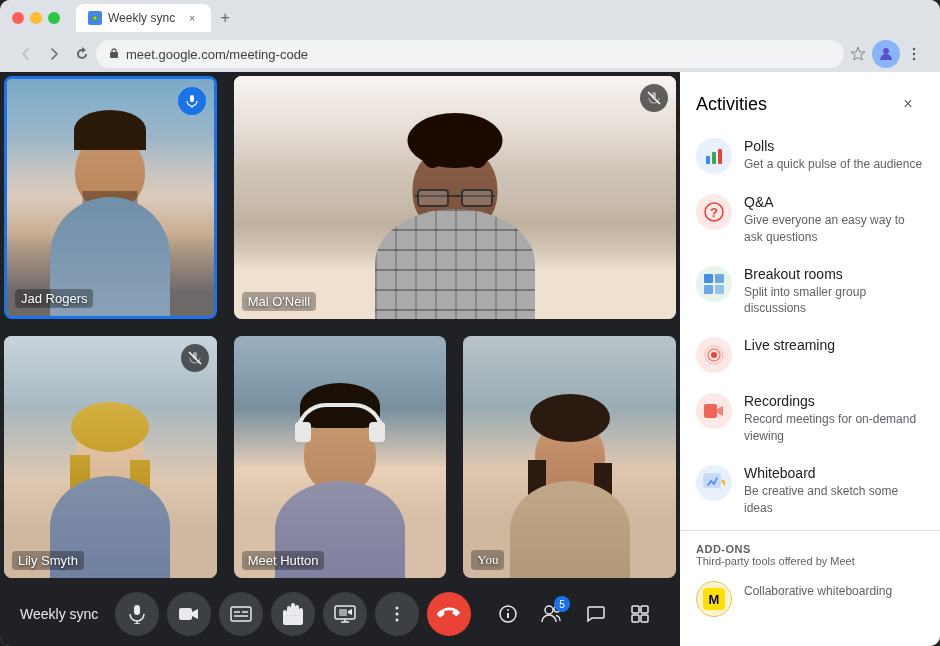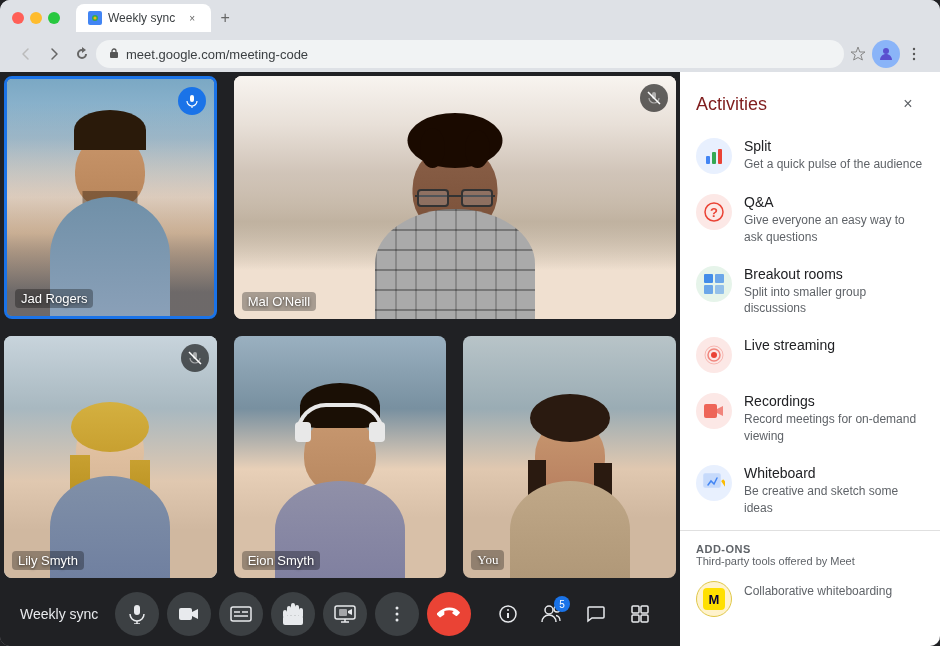--- a/index.html
+++ b/index.html
@@ -60,21 +60,21 @@
     .tool-btn.end-call { background: #ea4335; color: white; }
 
     .tool-btn-right { width: 40px; height: 40px; border-radius: 50%; background: transparent; display: flex; align-items: center; justify-content: center; cursor: pointer; color: #e8eaed; font-size: 18px; position: relative; }
 
     .badge { position: absolute; top: 2px; right: 2px; background: #1a73e8; color: white; border-radius: 50%; width: 16px; height: 16px; font-size: 10px; display: flex; align-items: center; justify-content: center; }
 
     
     .activities-panel { width: 260px; background: #ffffff; display: flex; flex-direction: column; border-radius: 0; }
 
     .activities-header { padding: 16px 16px 8px; display: flex; align-items: center; justify-content: space-between; }
-    .activities-title { font-size: 18px; font-weight: 400; color: #7f1d1d; }
+    .activities-title { font-size: 18px; font-weight: 400; color: #000000; }
     .close-btn { width: 32px; height: 32px; border-radius: 50%; display: flex; align-items: center; justify-content: center; cursor: pointer; color: #5f6368; font-size: 16px; }
 
     .activity-item { display: flex; align-items: flex-start; padding: 10px 16px; cursor: pointer; gap: 12px; }
 
     .activity-icon { width: 36px; height: 36px; border-radius: 50%; display: flex; align-items: center; justify-content: center; flex-shrink: 0; font-size: 18px; }
     .icon-polls { background: #e8f0fe; }
     .icon-qa { background: #fce8e6; }
     .icon-breakout { background: #e6f4ea; }
     .icon-live { background: #fce8e6; }
     .icon-recording { background: #fce8e6; }
@@ -259,21 +259,21 @@
             <div style="position:absolute;bottom:35%;left:50%;transform:translateX(-50%);width:72px;height:78px;background:linear-gradient(180deg,#c89870 0%,#b88860 100%);border-radius:50% 50% 45% 45%;"></div>
 
             <div style="position:absolute;bottom:62%;left:50%;transform:translateX(-50%);width:80px;height:45px;background:#1a0f05;border-radius:50% 50% 20% 20%;"></div>
 
             <div style="position:absolute;bottom:60%;left:50%;transform:translateX(-50%);width:88px;height:30px;border:4px solid #e8e8e8;border-bottom:none;border-radius:50px 50px 0 0;"></div>
             <div style="position:absolute;bottom:56%;left:calc(50% - 45px);width:16px;height:20px;background:#e8e8e8;border-radius:4px;"></div>
             <div style="position:absolute;bottom:56%;left:calc(50% + 29px);width:16px;height:20px;background:#e8e8e8;border-radius:4px;"></div>
 
             <div style="position:absolute;bottom:0;left:50%;transform:translateX(-50%);width:130px;height:40%;background:linear-gradient(180deg,#9090a8 0%,#8080a0 100%);border-radius:50% 50% 0 0;"></div>
           </div>
-          <div class="participant-name">Eion Smyth</div>
+          <div class="participant-name">Meet Hutton</div>
         </div>
 
         <div class="video-tile bottom-right">
           <div class="css-person" style="position:absolute;inset:0;background:linear-gradient(180deg,#b8c4c8 0%,#9aacb4 30%,#e0c8b0 55%,#d0b8a0 75%);">
 
             <div style="position:absolute;bottom:35%;left:50%;transform:translateX(-50%);width:70px;height:74px;background:linear-gradient(180deg,#c89870 0%,#b88060 100%);border-radius:50% 50% 45% 45%;"></div>
 
             <div style="position:absolute;bottom:56%;left:50%;transform:translateX(-50%);width:80px;height:48px;background:#2a1a10;border-radius:50%;"></div>
             <div style="position:absolute;bottom:30%;left:calc(50% - 42px);width:18px;height:45px;background:#2a1a10;border-radius:0 0 10px 10px;"></div>
             <div style="position:absolute;bottom:30%;left:calc(50% + 24px);width:18px;height:42px;background:#2a1a10;border-radius:0 0 10px 10px;"></div>
@@ -399,21 +399,21 @@
 
       <div class="activity-item">
         <div class="activity-icon icon-polls">
           <svg width="20" height="20" viewBox="0 0 20 20">
             <rect x="2" y="10" width="4" height="8" rx="1" fill="#4285f4"></rect>
             <rect x="8" y="6" width="4" height="12" rx="1" fill="#34a853"></rect>
             <rect x="14" y="3" width="4" height="15" rx="1" fill="#ea4335"></rect>
           </svg>
         </div>
         <div class="activity-text">
-          <div class="activity-name">Split</div>
+          <div class="activity-name">Polls</div>
           <div class="activity-desc">Get a quick pulse of the audience</div>
         </div>
       </div>
 
       <div class="activity-item">
         <div class="activity-icon icon-qa">
           <svg width="22" height="22" viewBox="0 0 22 22">
             <circle cx="11" cy="11" r="9" stroke="#ea4335" stroke-width="1.5" fill="none"></circle>
             <text x="11" y="16" text-anchor="middle" font-size="13" font-weight="bold" fill="#ea4335">?</text>
           </svg>

